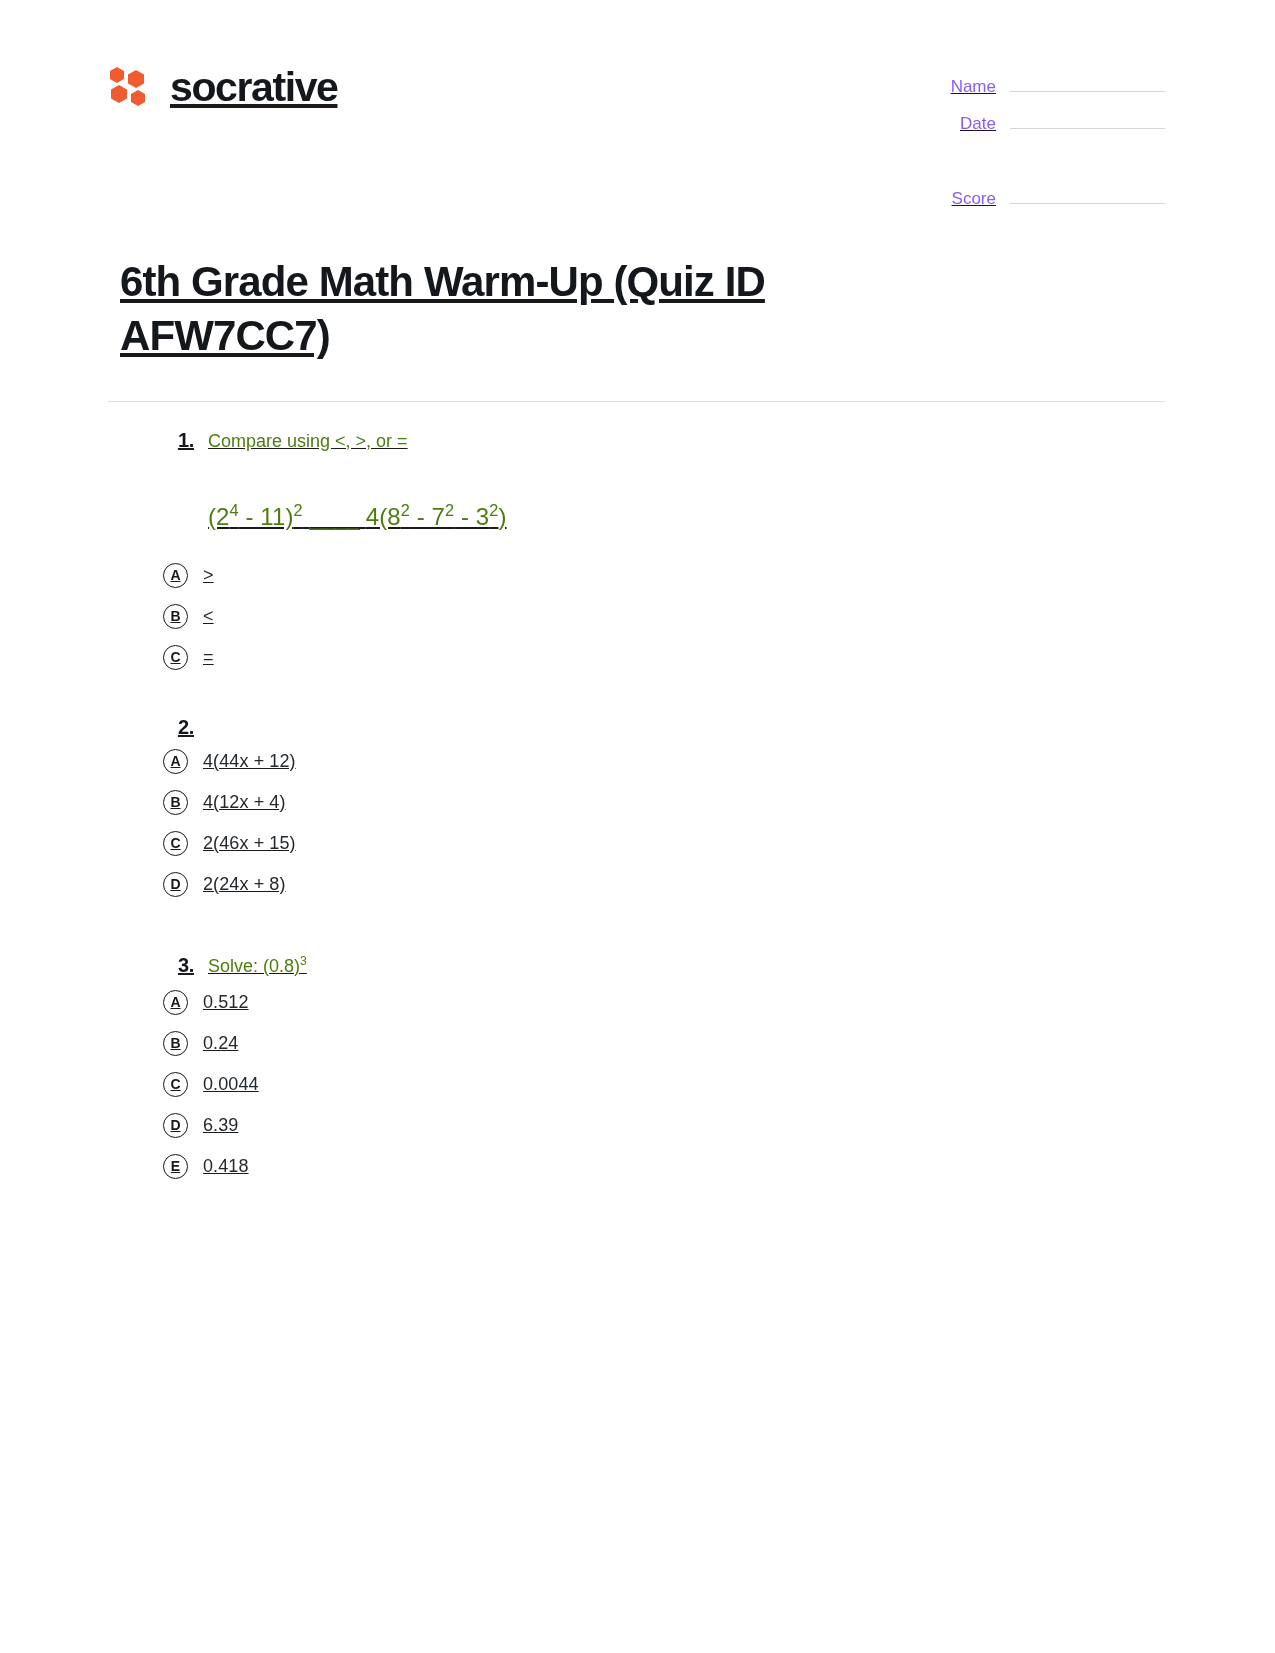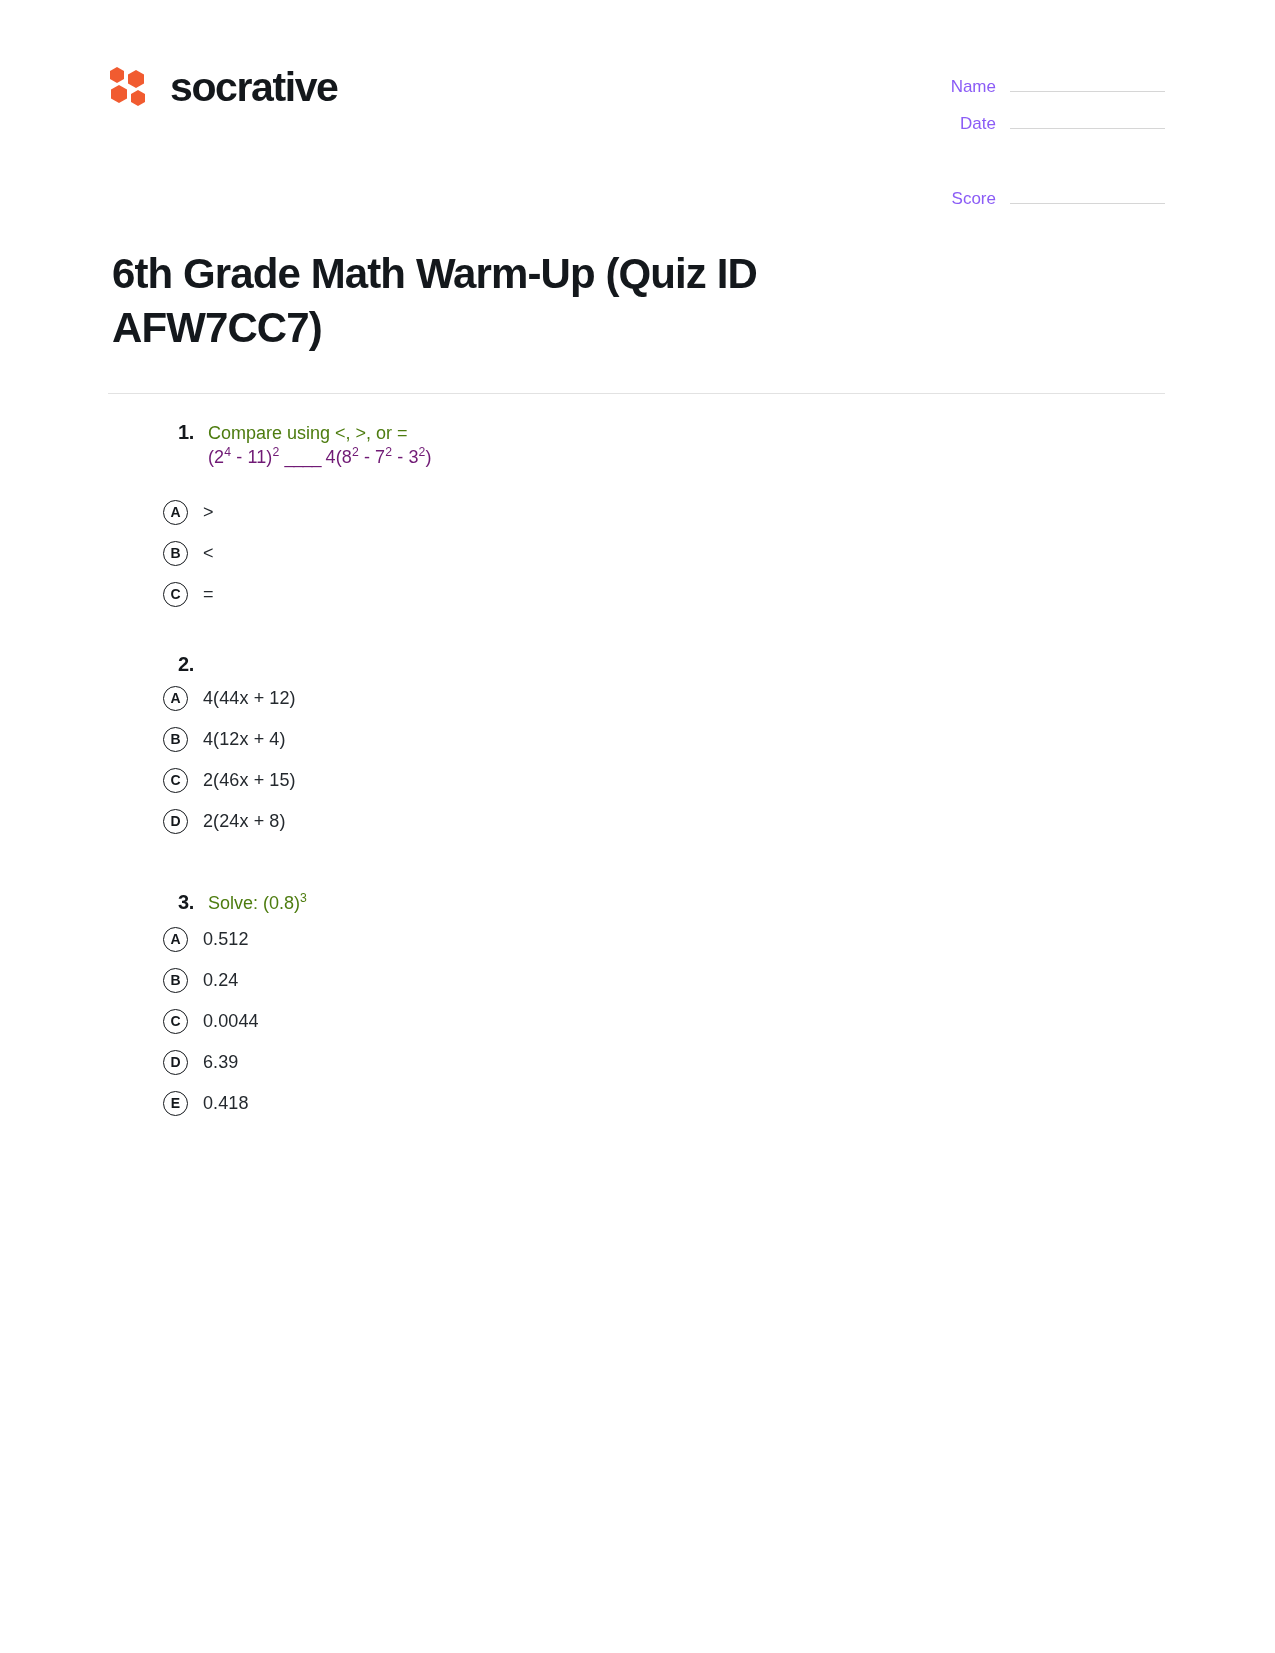--- a/index.html
+++ b/index.html
@@ -14,20 +14,21 @@
     color: #1a1a1a;
     -webkit-font-smoothing: antialiased;
   }
   .page {
     position: relative;
     width: 1275px;
     height: 1653px;
     box-sizing: border-box;
     padding: 0;
     overflow: hidden;
+    text-decoration: underline;
   }
 
   
   .header {
     position: relative;
     padding: 56px 110px 0 108px;
     display: flex;
     justify-content: space-between;
     align-items: flex-start;
   }
@@ -80,21 +81,21 @@
   .title-area {
     padding: 22px 108px 0 108px;
     max-width: 860px;
   }
   .doc-title {
     font-size: 42px;
     font-weight: bold;
     line-height: 1.28;
     letter-spacing: -0.9px;
     color: #14181c;
-    margin: 4px;
+    margin: 12px;
   }
   .divider {
     margin: 38px 110px 0 108px;
     border-top: 1.5px solid #e2e2e2;
   }
 
   
   .questions {
     padding: 26px 108px 0 108px;
   }
@@ -114,23 +115,24 @@
     min-width: 24px;
     text-align: right;
     letter-spacing: -0.3px;
   }
   .q-text {
     font-size: 18px;
     color: #4d7c0f;
     line-height: 1.5;
   }
   .q-expression {
-    font-size: 18px;
-    color: #701a75;
+    font-size: 24px;
+    color: #4d7c0f;
     padding-left: 100px;
+    margin-top: 48px;
     letter-spacing: 0.1px;
   }
   sup {
     font-size: 0.68em;
     vertical-align: super;
     line-height: 0;
   }
   .blank {
     letter-spacing: -1px;
   }

